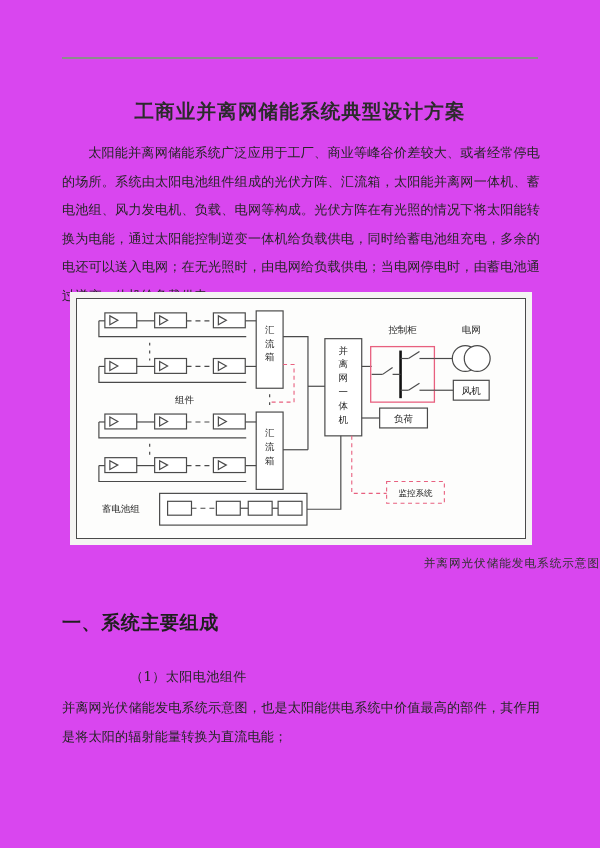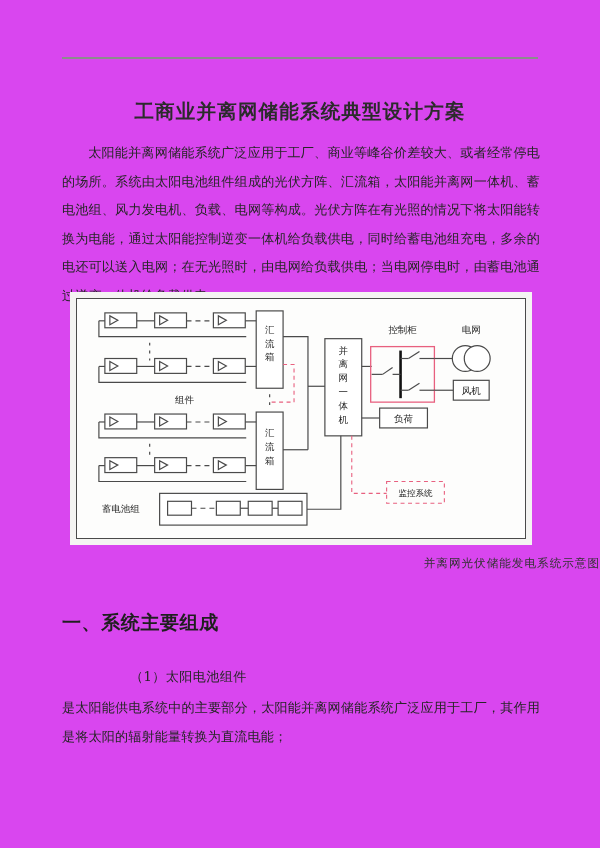--- a/index.html
+++ b/index.html
@@ -273,15 +273,15 @@
         <text class="cn" x="44" y="215" text-anchor="middle">蓄电池组</text>
       </svg>
 
     </div>
   </div>
 
   <div class="fig-caption">并离网光伏储能发电系统示意图</div>
 
   <div id="section-heading">一、系统主要组成</div>
   <div id="subsection-heading">（1）太阳电池组件</div>
-  <div class="para" id="detail-para">是太阳能供电系统中的主要部分，太阳能并离网储能系统广泛应用于工厂，其作用是将太阳的辐射能量转换为直流电能；</div>
+  <div class="para" id="detail-para">并离网光伏储能发电系统示意图，也是太阳能供电系统中价值最高的部件，其作用是将太阳的辐射能量转换为直流电能；</div>
 
 </div>
 
 </body></html>

